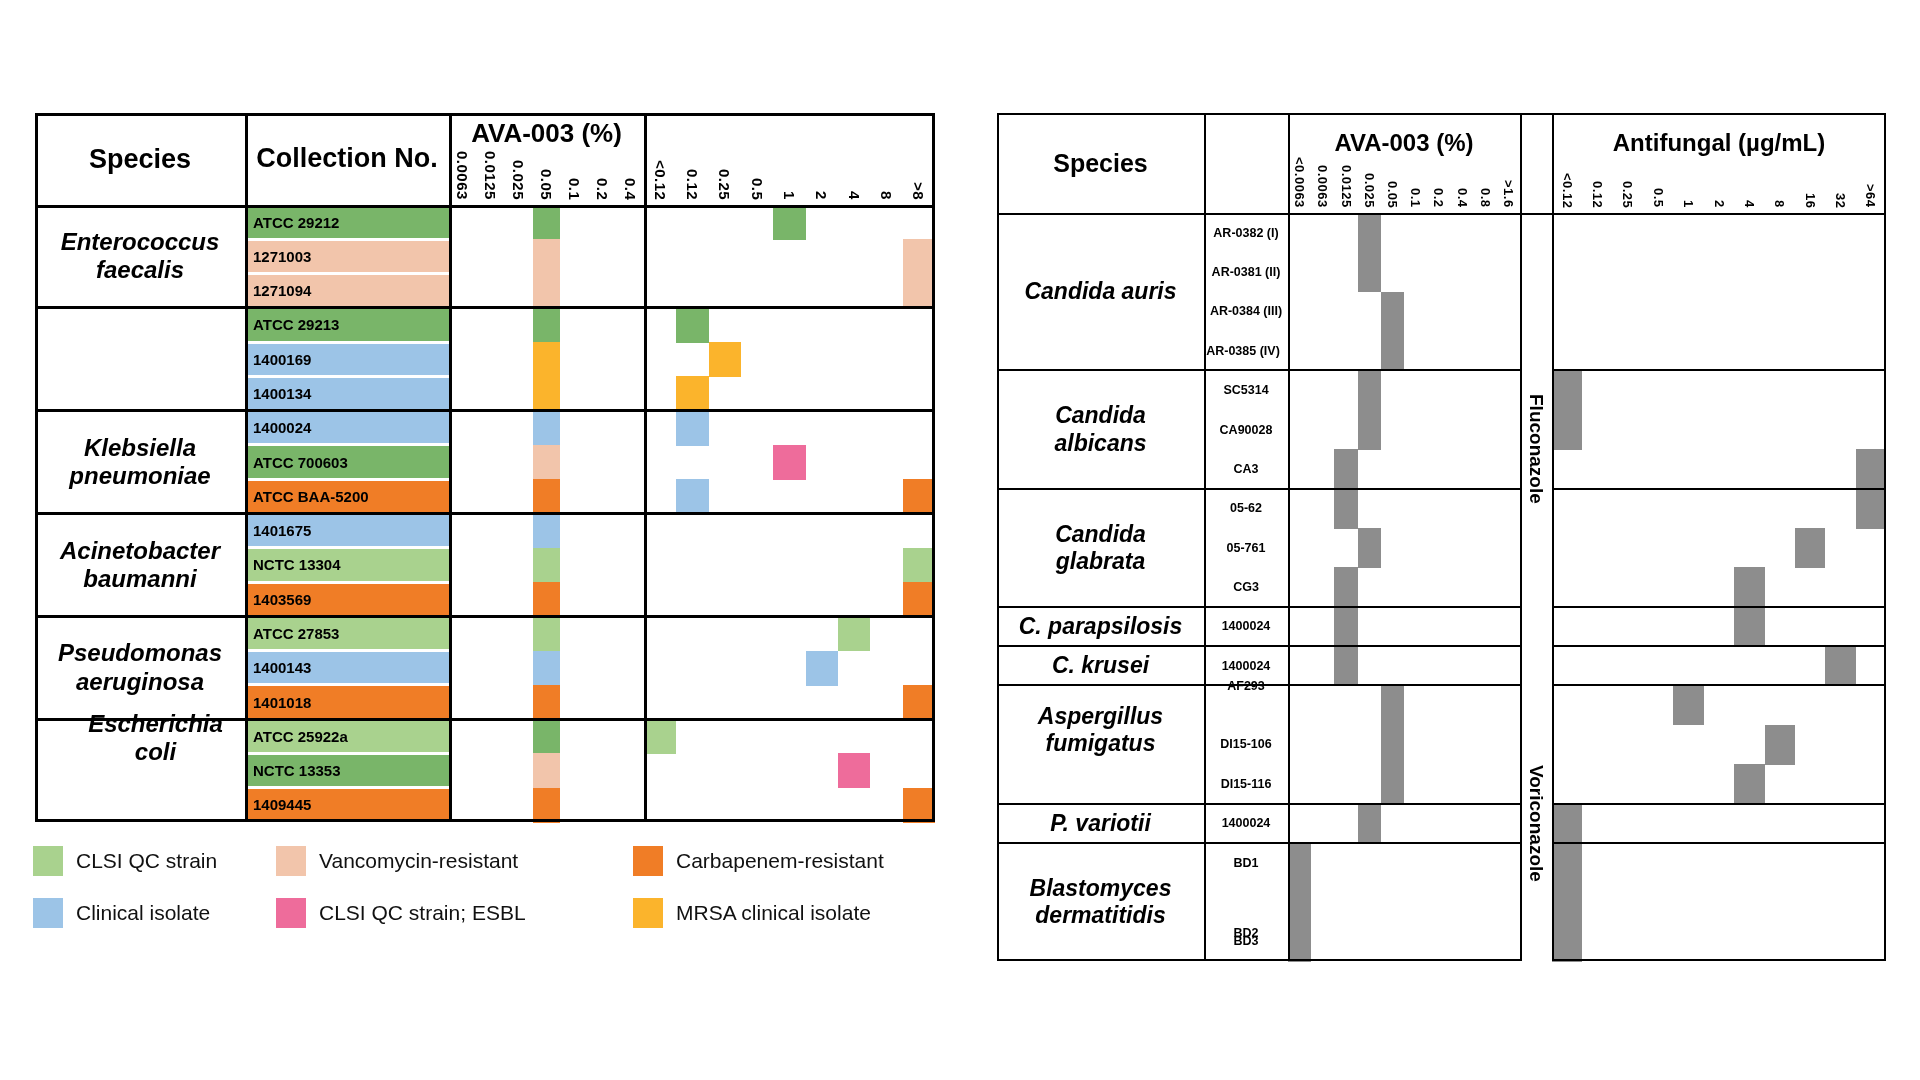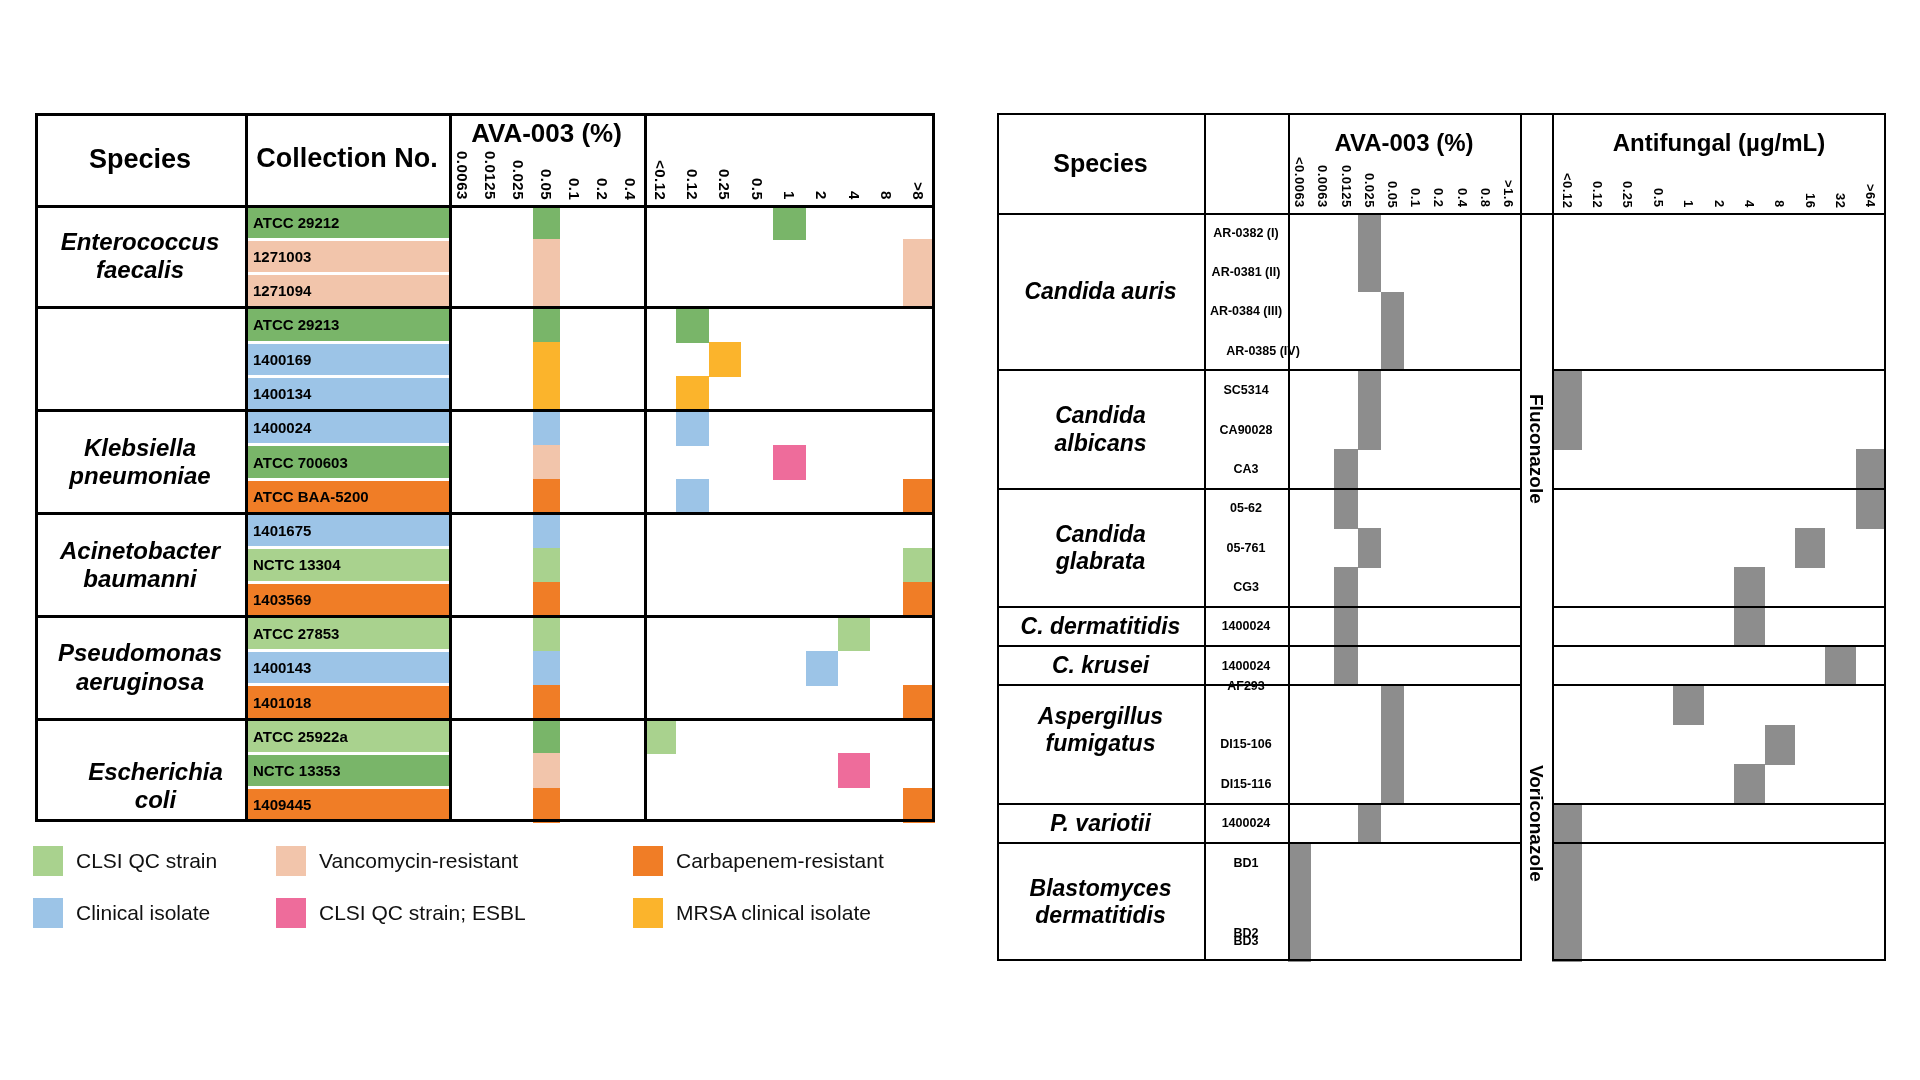--- a/index.html
+++ b/index.html
@@ -101,21 +101,21 @@
         <div class="species-line">pneumoniae</div>
       </div>
       <div class="txt flexc" style="left: 0px; top: 400.52px; width: 210px; height: 102.84px; font-size: 24px;">
         <div class="species-line">Acinetobacter</div>
         <div class="species-line">baumanni</div>
       </div>
       <div class="txt flexc" style="left: 0px; top: 503.36px; width: 210px; height: 102.84px; font-size: 24px;">
         <div class="species-line">Pseudomonas</div>
         <div class="species-line">aeruginosa</div>
       </div>
-      <div class="txt flexc" style="left: 0px; top: 622px; width: 241px; height: 102.84px; font-size: 24px;">
+      <div class="txt flexc" style="left: 0px; top: 574px; width: 241px; height: 102.84px; font-size: 24px;">
         <div class="species-line">Escherichia</div>
         <div class="species-line">coli</div>
       </div>
       <div class="txt flexc" style="left: 0px; top: 0px; width: 210px; height: 92px; font-weight: 700; font-size: 27px;">
         <div>Species</div>
       </div>
       <div class="txt flexc" style="left: 210px; top: 0px; width: 204px; height: 92px; font-weight: 700; font-size: 27px; line-height: 1.15;">
         <div>Collection No.</div>
       </div>
       <div class="txt" style="left: 414px; top: 5px; width: 195px; text-align: center; font-weight: 700; font-size: 26px;">AVA-003 (%)</div>
@@ -212,21 +212,21 @@
       <div class="mark" style="left: 555px; top: 690.55px; width: 30.3636px; height: 39.97px; background: rgb(141, 141, 141);"></div>
       <div class="mark" style="left: 291px; top: 729.92px; width: 23.2px; height: 39.97px; background: rgb(141, 141, 141);"></div>
       <div class="mark" style="left: 555px; top: 729.92px; width: 30.3636px; height: 39.97px; background: rgb(141, 141, 141);"></div>
       <div class="mark" style="left: 291px; top: 769.29px; width: 23.2px; height: 39.97px; background: rgb(141, 141, 141);"></div>
       <div class="mark" style="left: 555px; top: 769.29px; width: 30.3636px; height: 39.97px; background: rgb(141, 141, 141);"></div>
       <div class="mark" style="left: 291px; top: 808.66px; width: 23.2px; height: 39.97px; background: rgb(141, 141, 141);"></div>
       <div class="mark" style="left: 555px; top: 808.66px; width: 30.3636px; height: 39.97px; background: rgb(141, 141, 141);"></div>
       <div class="txt" style="left: 207px; top: 100px; width: 84px; height: 39.37px; display: flex; align-items: center; justify-content: center; font-weight: 600; font-size: 12.5px;">AR-0382 (I)</div>
       <div class="txt" style="left: 207px; top: 139.37px; width: 84px; height: 39.37px; display: flex; align-items: center; justify-content: center; font-weight: 600; font-size: 12.5px;">AR-0381 (II)</div>
       <div class="txt" style="left: 207px; top: 178.74px; width: 84px; height: 39.37px; display: flex; align-items: center; justify-content: center; font-weight: 600; font-size: 12.5px;">AR-0384 (III)</div>
-      <div class="txt" style="left: 224px; top: 218.11px; width: 84px; height: 39.37px; display: flex; align-items: center; justify-content: center; font-weight: 600; font-size: 12.5px;">AR-0385 (IV)</div>
+      <div class="txt" style="left: 204px; top: 218.11px; width: 84px; height: 39.37px; display: flex; align-items: center; justify-content: center; font-weight: 600; font-size: 12.5px;">AR-0385 (IV)</div>
       <div class="txt" style="left: 207px; top: 257.48px; width: 84px; height: 39.37px; display: flex; align-items: center; justify-content: center; font-weight: 600; font-size: 12.5px;">SC5314</div>
       <div class="txt" style="left: 207px; top: 296.85px; width: 84px; height: 39.37px; display: flex; align-items: center; justify-content: center; font-weight: 600; font-size: 12.5px;">CA90028</div>
       <div class="txt" style="left: 207px; top: 336.22px; width: 84px; height: 39.37px; display: flex; align-items: center; justify-content: center; font-weight: 600; font-size: 12.5px;">CA3</div>
       <div class="txt" style="left: 207px; top: 375.59px; width: 84px; height: 39.37px; display: flex; align-items: center; justify-content: center; font-weight: 600; font-size: 12.5px;">05-62</div>
       <div class="txt" style="left: 207px; top: 414.96px; width: 84px; height: 39.37px; display: flex; align-items: center; justify-content: center; font-weight: 600; font-size: 12.5px;">05-761</div>
       <div class="txt" style="left: 207px; top: 454.33px; width: 84px; height: 39.37px; display: flex; align-items: center; justify-content: center; font-weight: 600; font-size: 12.5px;">CG3</div>
       <div class="txt" style="left: 207px; top: 493.7px; width: 84px; height: 39.37px; display: flex; align-items: center; justify-content: center; font-weight: 600; font-size: 12.5px;">1400024</div>
       <div class="txt" style="left: 207px; top: 533.07px; width: 84px; height: 39.37px; display: flex; align-items: center; justify-content: center; font-weight: 600; font-size: 12.5px;">1400024</div>
       <div class="txt" style="left: 207px; top: 553px; width: 84px; height: 39.37px; display: flex; align-items: center; justify-content: center; font-weight: 600; font-size: 12.5px;">AF293</div>
       <div class="txt" style="left: 207px; top: 611.81px; width: 84px; height: 39.37px; display: flex; align-items: center; justify-content: center; font-weight: 600; font-size: 12.5px;">DI15-106</div>
@@ -240,21 +240,21 @@
       </div>
       <div class="txt flexc" style="left: 0px; top: 257.48px; width: 207px; height: 118.11px; font-size: 23px;">
         <div class="species-line">Candida</div>
         <div class="species-line">albicans</div>
       </div>
       <div class="txt flexc" style="left: 0px; top: 375.59px; width: 207px; height: 118.11px; font-size: 23px;">
         <div class="species-line">Candida</div>
         <div class="species-line">glabrata</div>
       </div>
       <div class="txt flexc" style="left: 0px; top: 493.7px; width: 207px; height: 39.37px; font-size: 23px;">
-        <div class="species-line">C. dermatitidis</div>
+        <div class="species-line">C. parapsilosis</div>
       </div>
       <div class="txt flexc" style="left: 0px; top: 533.07px; width: 207px; height: 39.37px; font-size: 23px;">
         <div class="species-line">C. krusei</div>
       </div>
       <div class="txt flexc" style="left: 0px; top: 572.44px; width: 207px; height: 89px; font-size: 23px;">
         <div class="species-line">Aspergillus</div>
         <div class="species-line">fumigatus</div>
       </div>
       <div class="txt flexc" style="left: 0px; top: 690.55px; width: 207px; height: 39.37px; font-size: 23px;">
         <div class="species-line">P. variotii</div>

